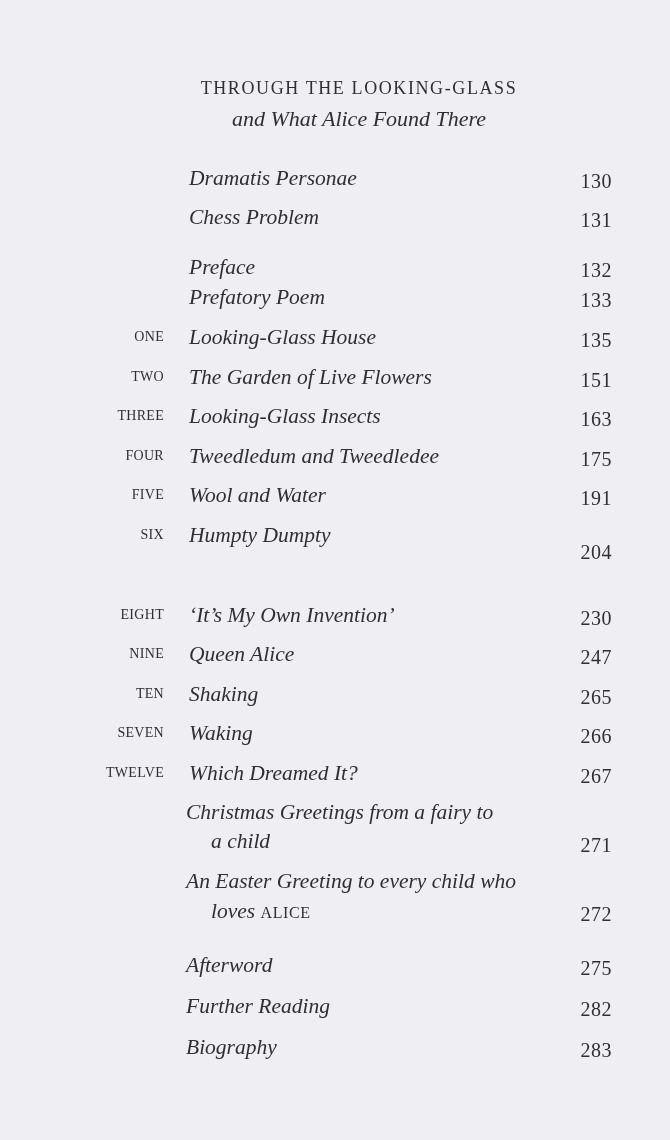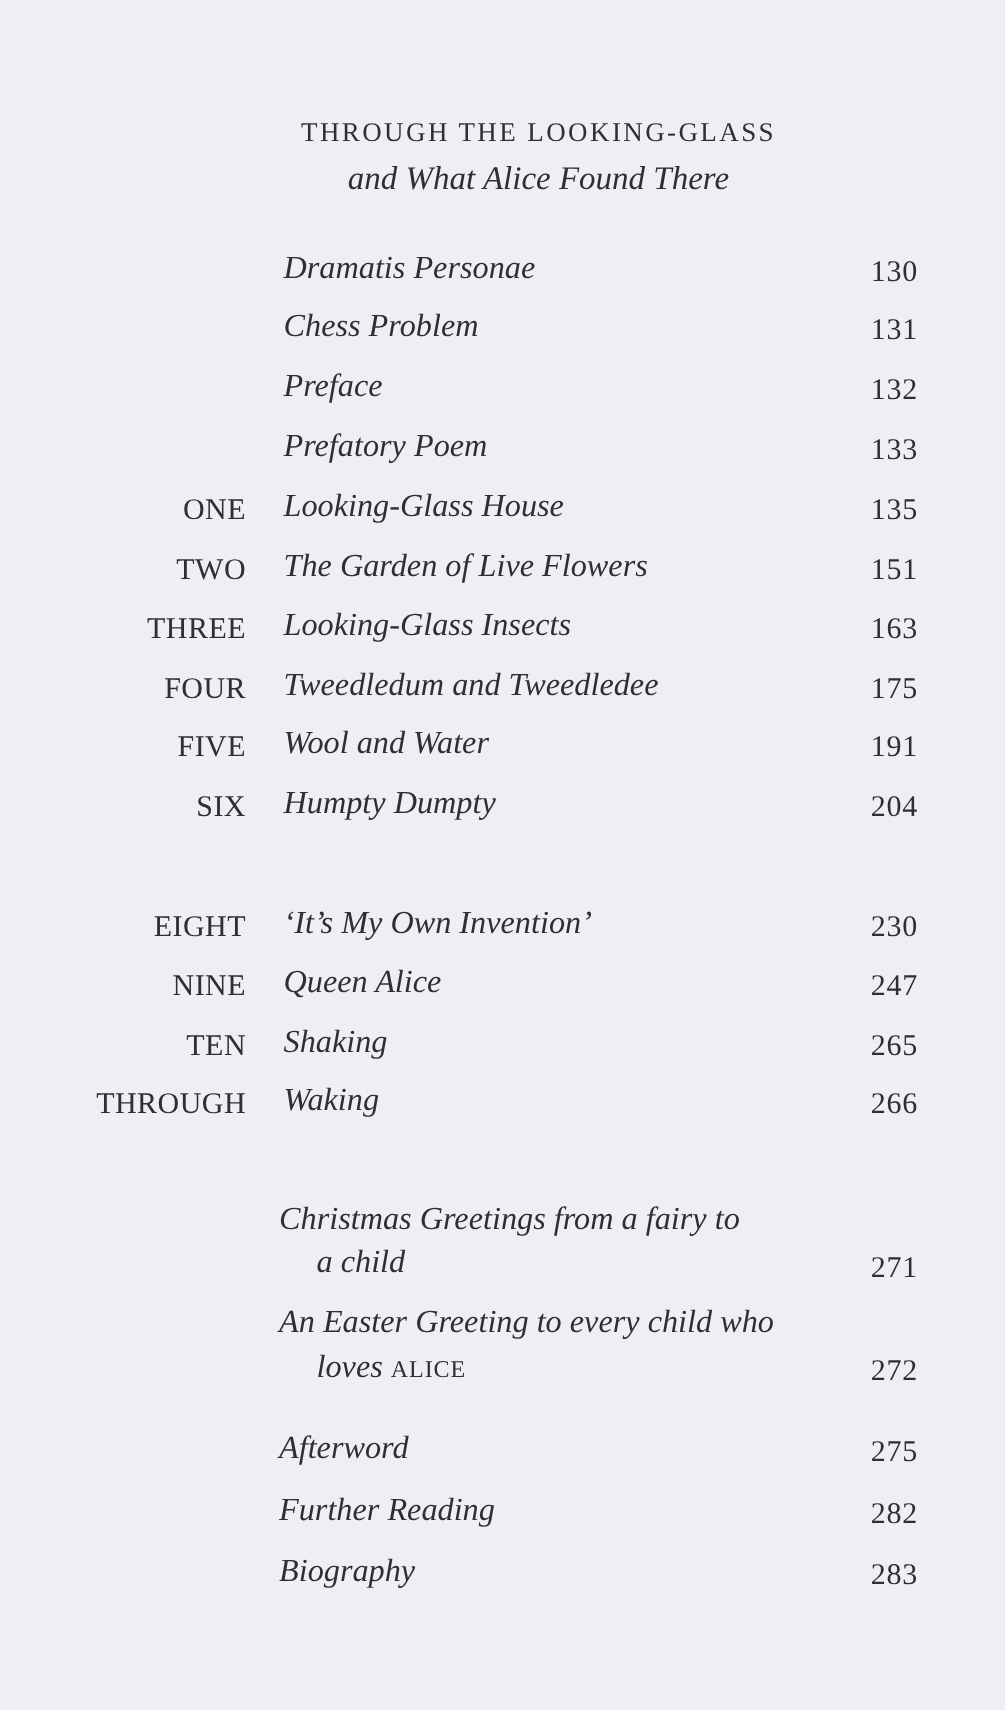--- a/index.html
+++ b/index.html
@@ -14,21 +14,21 @@
   .heading {
     position:absolute; left:0; top:78px; width:718px; text-align:center;
     font-size:18px; letter-spacing:1.6px; color:#2f2f33;
   }
   .subheading {
     position:absolute; left:0; top:106px; width:718px; text-align:center;
     font-size:22px; font-style:italic; color:#2f2f33;
   }
   .row { position:absolute; left:0; width:670px; height:30px; }
   .num {
-    position:absolute; right:506px; font-size:20px; letter-spacing:0.3px;
+    position:absolute; right:506px; font-size:14px; letter-spacing:0.3px;
     color:#2f2f33; text-align:left; white-space:nowrap;
   }
   .title {
     position:absolute; left:189px; font-size:21.5px; font-style:italic; color:#2f2f33;
     white-space:nowrap;
   }
   .title.wide { left:186px; }
   .page-no {
     position:absolute; right:58px; font-size:20px; color:#2f2f33; text-align:right;
     letter-spacing:0.5px;
@@ -45,21 +45,21 @@
   <div class="row" style="top:166px">
     <span class="num" style="top:4px"></span>
     <span class="title">Dramatis Personae</span>
     <span class="page-no" style="top:4px">130</span>
   </div>
   <div class="row" style="top:205px">
     <span class="num" style="top:4px"></span>
     <span class="title">Chess Problem</span>
     <span class="page-no" style="top:4px">131</span>
   </div>
-  <div class="row" style="top:245px">
+  <div class="row" style="top:255px">
     <span class="num" style="top:4px"></span>
     <span class="title">Preface</span>
     <span class="page-no" style="top:4px">132</span>
   </div>
   <div class="row" style="top:285px">
     <span class="num" style="top:4px"></span>
     <span class="title">Prefatory Poem</span>
     <span class="page-no" style="top:4px">133</span>
   </div>
   <div class="row" style="top:325px">
@@ -83,41 +83,46 @@
     <span class="page-no" style="top:4px">175</span>
   </div>
   <div class="row" style="top:483px">
     <span class="num" style="top:4px">FIVE</span>
     <span class="title">Wool and Water</span>
     <span class="page-no" style="top:4px">191</span>
   </div>
   <div class="row" style="top:523px">
     <span class="num" style="top:4px">SIX</span>
     <span class="title">Humpty Dumpty</span>
-    <span class="page-no" style="top:4px">204</span>
+    <span class="page-no" style="top:18px">204</span>
   </div>
   <div class="row" style="top:603px">
     <span class="num" style="top:4px">EIGHT</span>
     <span class="title">‘It’s My Own Invention’</span>
     <span class="page-no" style="top:4px">230</span>
   </div>
   <div class="row" style="top:642px">
     <span class="num" style="top:4px">NINE</span>
     <span class="title">Queen Alice</span>
     <span class="page-no" style="top:4px">247</span>
   </div>
   <div class="row" style="top:682px">
     <span class="num" style="top:4px">TEN</span>
     <span class="title">Shaking</span>
     <span class="page-no" style="top:4px">265</span>
   </div>
   <div class="row" style="top:721px">
-    <span class="num" style="top:4px">THROUGH</span>
+    <span class="num" style="top:4px">SEVEN</span>
     <span class="title">Waking</span>
     <span class="page-no" style="top:4px">266</span>
+  </div>
+  <div class="row" style="top:761px">
+    <span class="num" style="top:4px">TWELVE</span>
+    <span class="title">Which Dreamed It?</span>
+    <span class="page-no" style="top:4px">267</span>
   </div>
 
   <div class="row" style="top:800px;height:60px">
     <span class="title wide" style="top:0">Christmas Greetings from a fairy to</span>
     <span class="title" style="top:29px;left:211px">a child</span>
     <span class="page-no" style="top:34px">271</span>
   </div>
   <div class="row" style="top:869px;height:60px">
     <span class="title wide" style="top:0">An Easter Greeting to every child who</span>
     <span class="title" style="top:30px;left:211px"><span>loves</span> <span class="sc">ALICE</span></span>

